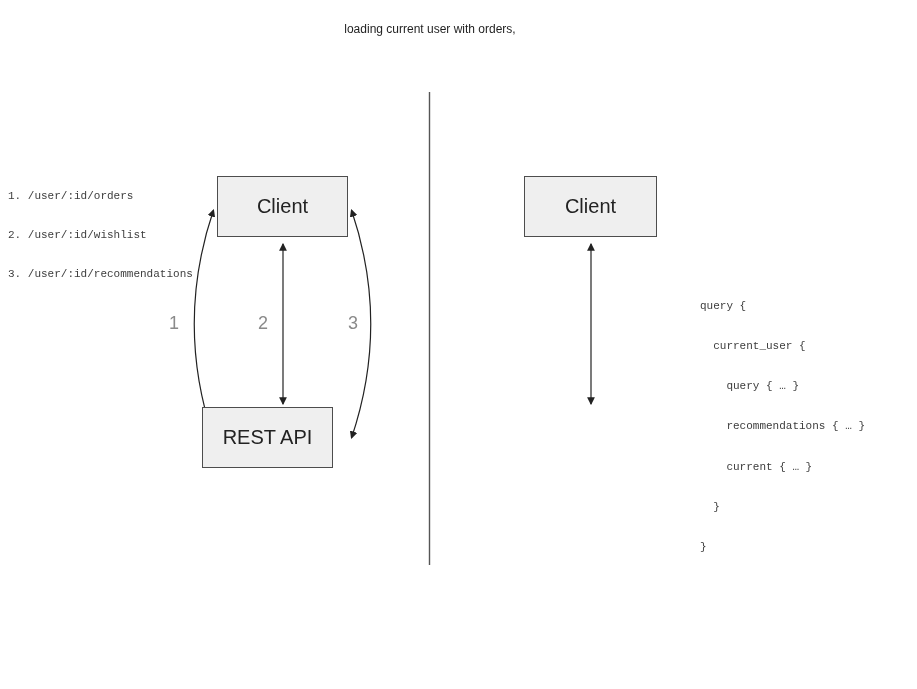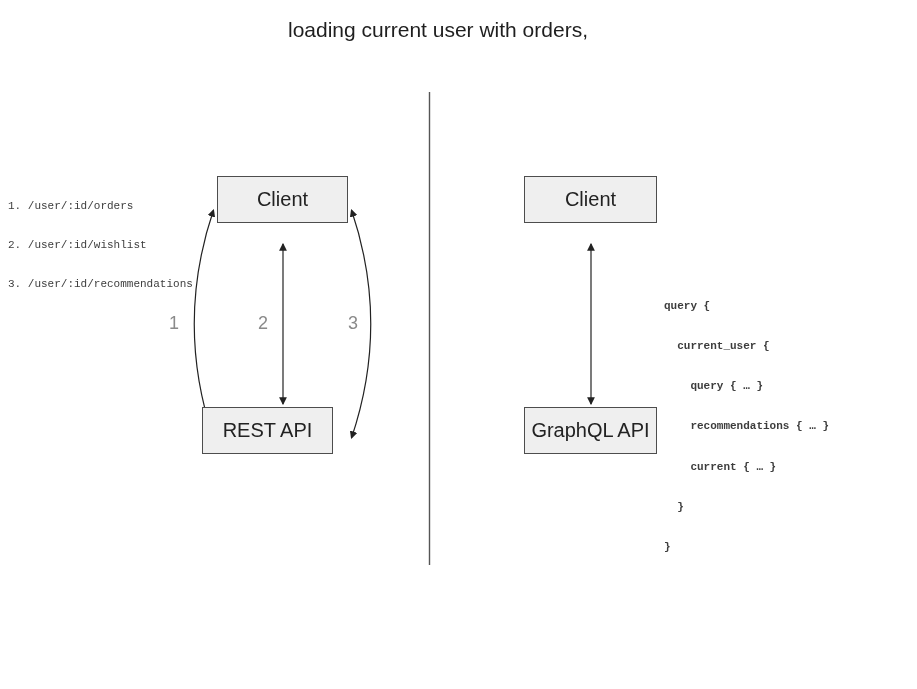--- a/index.html
+++ b/index.html
@@ -13,51 +13,51 @@
   }
   html,body{margin:0;padding:0;background:#ffffff;}
   .stage{
     position:relative;
     width:917px;height:689px;
     background:#ffffff;
     font-family:"Liberation Sans",sans-serif;
     overflow:hidden;
   }
   .title{
-    position:absolute;left:8px;top:19px;width:860px;
+    position:absolute;left:0;top:19px;width:860px;
     text-align:center;
-    font-size:21px;line-height:21px;
+    font-size:12px;line-height:21px;
     color:var(--title_text);
   }
   .connectors{position:absolute;left:0;top:0;width:917px;height:689px;}
   .connectors path.flow{stroke:var(--line);stroke-width:1.2;fill:none;}
   .connectors path.divider{stroke:var(--divider);stroke-width:1.4;fill:none;}
   marker path{fill:var(--line);stroke:none;}
   .node{
-    position:absolute;width:131px;height:47px;
+    position:absolute;width:131px;height:61px;
     background:var(--box_fill);
     border:1.5px solid var(--box_border);
     box-sizing:border-box;
     display:flex;align-items:center;justify-content:center;
     font-size:20px;color:#222222;
   }
   .node.wide{width:133px;}
   #box-rest-client{left:217px;top:176px;}
   #box-rest-api{left:202px;top:407px;}
   #box-gql-client{left:524px;top:176px;}
   #box-gql-api{left:524px;top:407px;}
   .codeblock{
     position:absolute;
     font-family:"Liberation Mono",monospace;
     font-size:11px;line-height:13.4px;
     color:var(--code_text);
     white-space:pre;
   }
-  #endpoint-list{left:8px;top:174px;line-height:13px;}
-  #query-block{left:664px;top:273px;font-weight:bold;}
+  #endpoint-list{left:8px;top:164px;line-height:13px;}
+  #query-block{left:700px;top:273px;}
   .arrow-label{
     position:absolute;width:24px;height:20px;
     text-align:center;
     font-size:18px;line-height:18px;
     color:var(--arrow_label);
   }
   #arrow-label-1{left:162px;top:314px;}
   #arrow-label-2{left:251px;top:314px;}
   #arrow-label-3{left:341px;top:314px;}
 </style>
@@ -99,23 +99,20 @@
   </div>
 
   <div class="node" id="box-rest-api">
     <span>REST API</span>
   </div>
 
   <div class="node wide" id="box-gql-client">
     <span>Client</span>
   </div>
 
-  <div class="node wide" id="box-gql-api">
-    <span>GraphQL API</span>
-  </div>
 
   <div class="arrow-label" id="arrow-label-1">1</div>
   <div class="arrow-label" id="arrow-label-2">2</div>
   <div class="arrow-label" id="arrow-label-3">3</div>
 
   <div class="codeblock" id="query-block">
     <div>query {</div>
     <div>  current_user {</div>
     <div>    query { … }</div>
     <div>    recommendations { … }</div>

